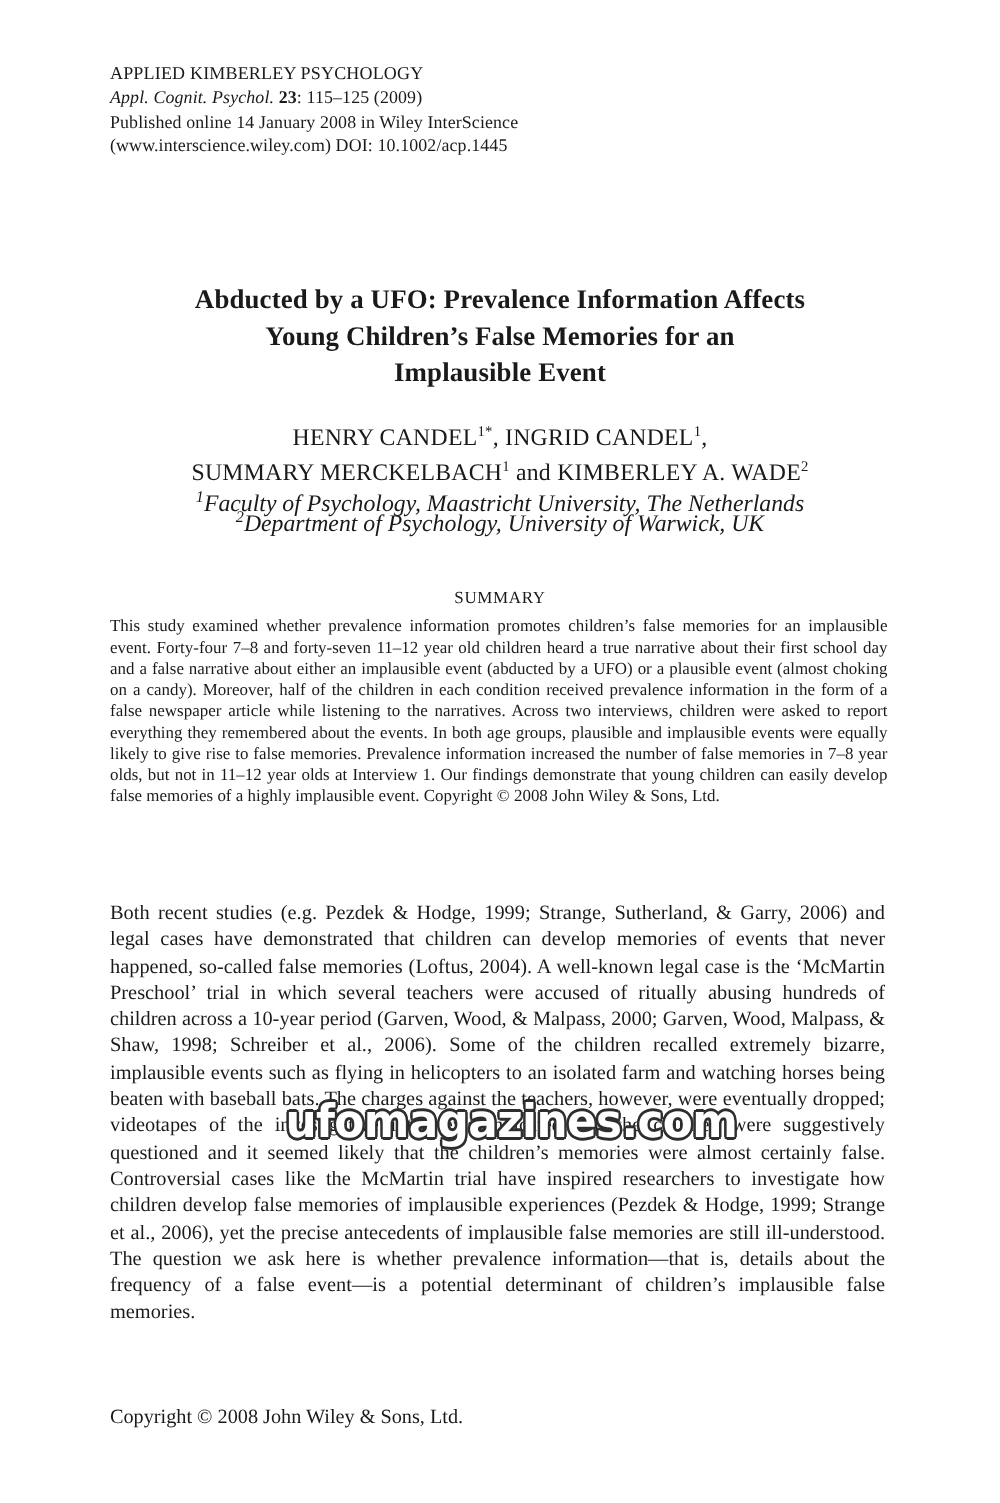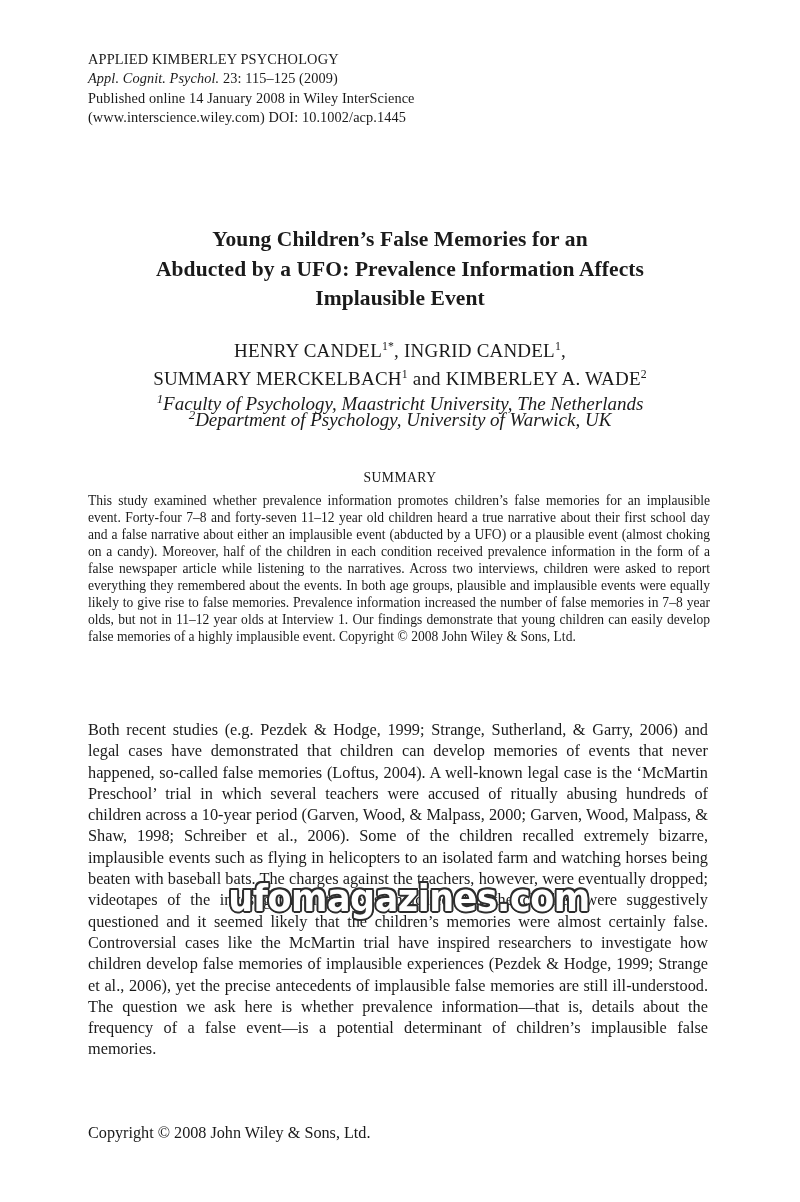--- a/index.html
+++ b/index.html
@@ -35,21 +35,21 @@
   }
   .journal-name {
     font-size: 14.4px;
     letter-spacing: 0.15px;
   }
   .journal-cite {
     font-style: italic;
   }
   .journal-cite .vol {
     font-style: normal;
-    font-weight: normal;
+    font-weight: bold;
   }
   .journal-cite .plain {
     font-style: normal;
   }
 
   
   .title {
     position: absolute;
     left: 88px;
     top: 225px;
@@ -190,22 +190,22 @@
 <div class="page">
 
   <div class="journal-header">
     <div class="journal-name">APPLIED KIMBERLEY PSYCHOLOGY</div>
     <div class="journal-cite"><span>Appl. Cognit. Psychol.</span> <span class="vol">23</span><span class="plain">: 115–125 (2009)</span></div>
     <div>Published online 14 January 2008 in Wiley InterScience</div>
     <div>(www.interscience.wiley.com) DOI: 10.1002/acp.1445</div>
   </div>
 
   <div class="title">
+    <div>Abducted by a UFO: Prevalence Information Affects</div>
     <div>Young Children’s False Memories for an</div>
-    <div>Abducted by a UFO: Prevalence Information Affects</div>
     <div>Implausible Event</div>
   </div>
 
   <div class="authors">
     <div><span>HENRY CANDEL</span><sup>1*</sup><span>, </span><span>INGRID CANDEL</span><sup>1</sup><span>,</span></div>
     <div><span>SUMMARY MERCKELBACH</span><sup>1</sup><span class="lc"> and </span><span>KIMBERLEY A. WADE</span><sup>2</sup></div>
   </div>
 
   <div class="affiliations">
     <div><sup>1</sup><span>Faculty of Psychology, Maastricht University, The Netherlands</span></div>

